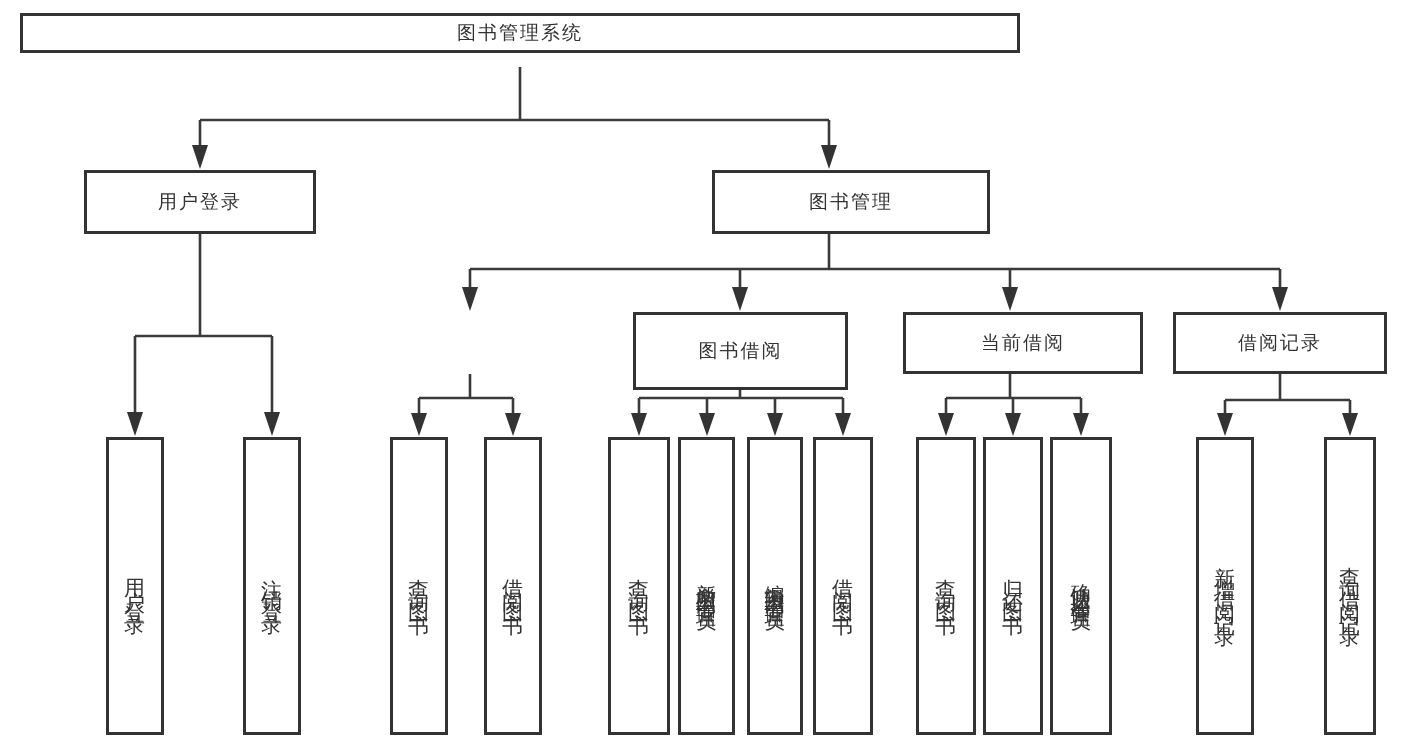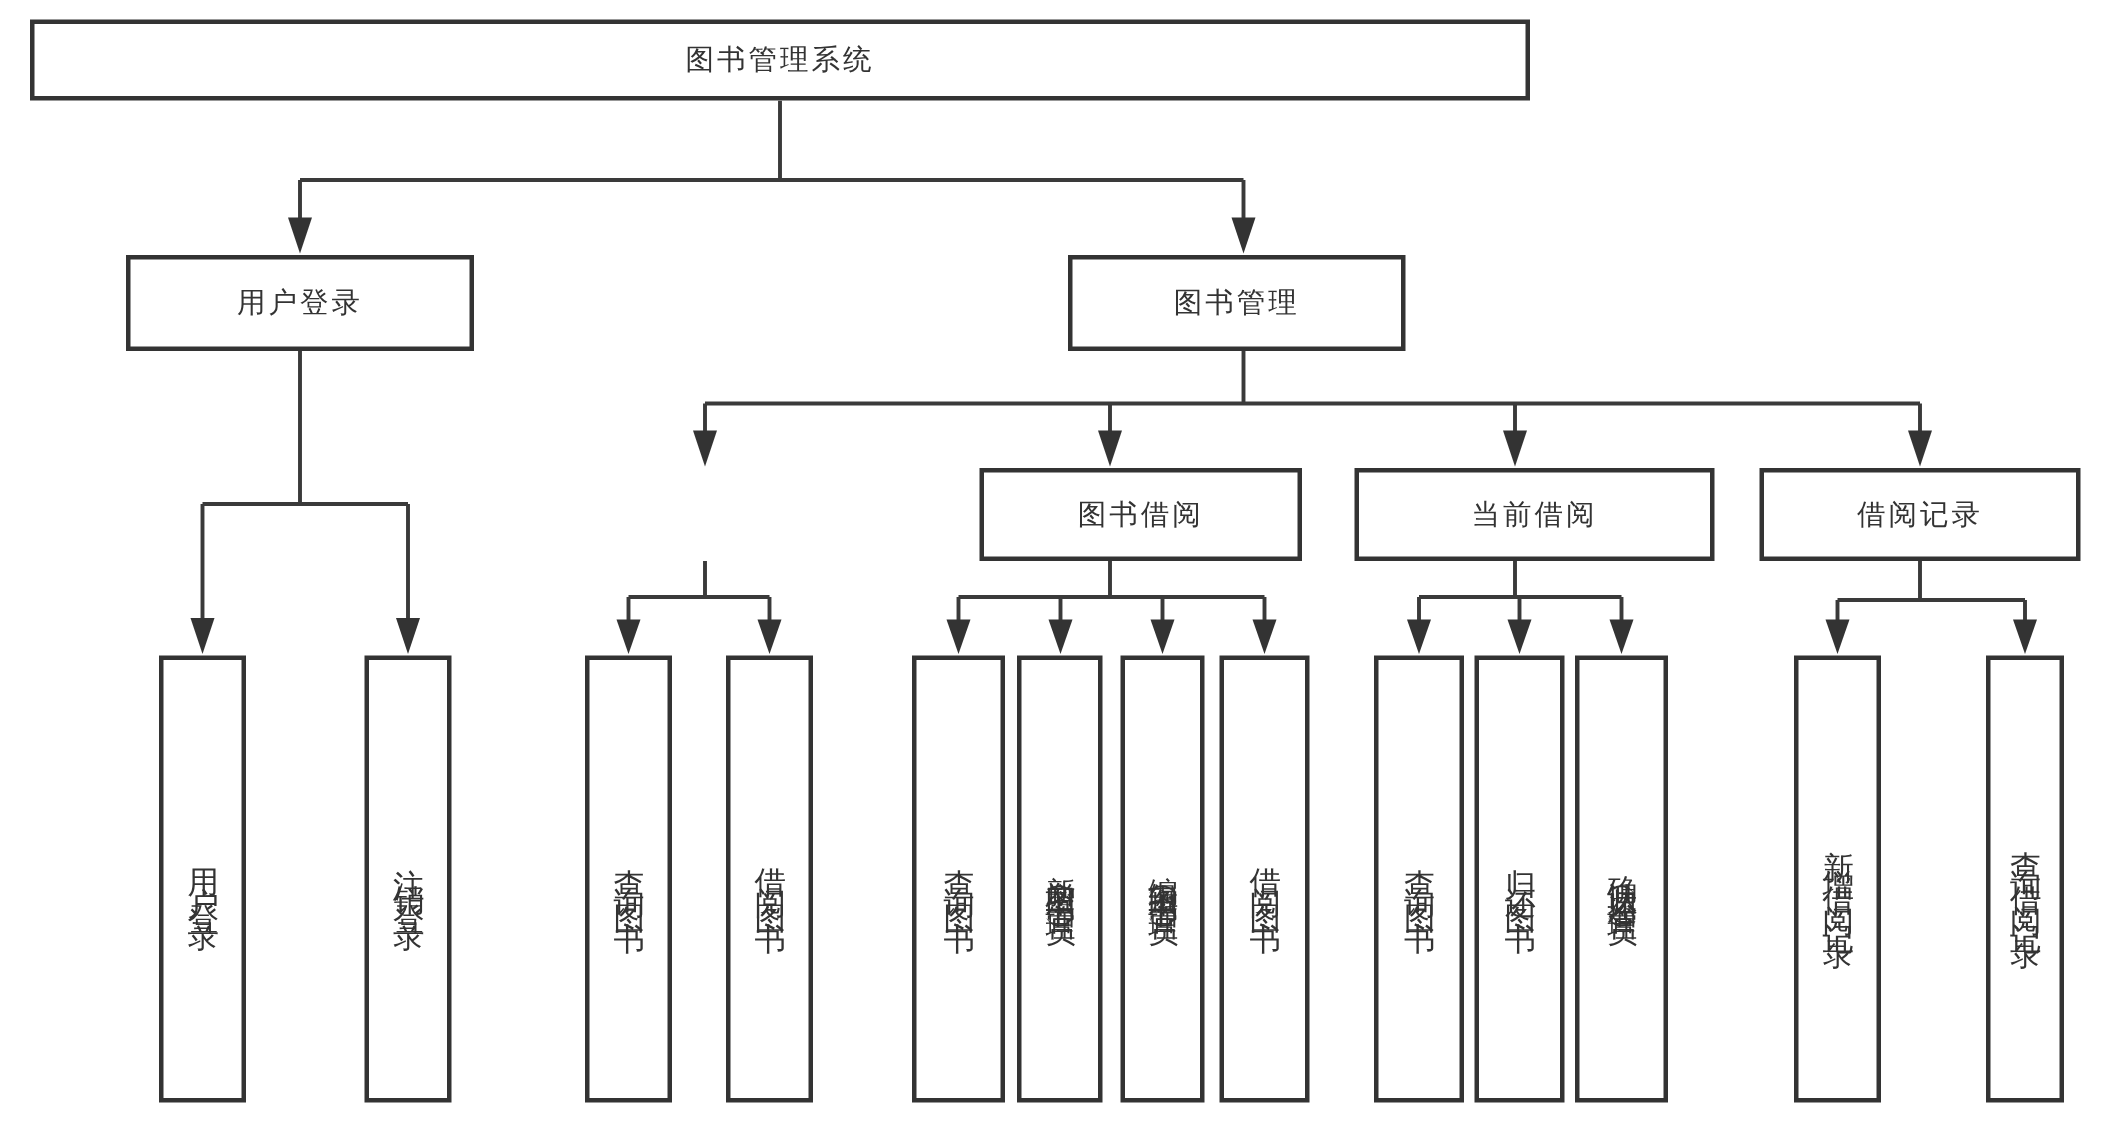--- a/index.html
+++ b/index.html
@@ -104,26 +104,26 @@
 
       <polygon points="938,413 954,413 946,436"></polygon>
       <polygon points="1005,413 1021,413 1013,436"></polygon>
       <polygon points="1073,413 1089,413 1081,436"></polygon>
 
       <polygon points="1217,413 1233,413 1225,436"></polygon>
       <polygon points="1342,413 1358,413 1350,436"></polygon>
     </g>
   </svg>
 
-  <div class="node root" style="left:20px; top:13px; width:1000px; height:54px;">图书管理系统</div>
+  <div class="node root" style="left:20px; top:13px; width:1000px; height:40px;">图书管理系统</div>
 
   <div class="node" style="left:84px; top:170px; width:232px; height:64px;">用户登录</div>
-  <div class="node" style="left:712px; top:170px; width:225px; height:64px;text-align:center;">图书管理</div>
+  <div class="node" style="left:712px; top:170px; width:278px; height:64px;text-align:center;">图书管理</div>
 
-  <div class="node" style="left:633px; top:312px; width:215px; height:62px;margin-left:20px;">图书借阅</div>
+  <div class="node" style="left:633px; top:312px; width:215px; height:78px;">图书借阅</div>
   <div class="node" style="left:903px; top:312px; width:240px; height:62px;">当前借阅</div>
   <div class="node" style="left:1173px; top:312px; width:214px; height:62px;text-align:right;">借阅记录</div>
 
   <div class="node vnode" style="left:106px; top:437px; width:58px; height:298px;">用户登录</div>
   <div class="node vnode" style="left:243px; top:437px; width:58px; height:298px;">注销登录</div>
 
   <div class="node vnode" style="left:390px; top:437px; width:58px; height:298px;">查询图书</div>
   <div class="node vnode" style="left:484px; top:437px; width:58px; height:298px;">借阅图书</div>
 
   <div class="node vnode" style="left:608px; top:437px; width:62px; height:298px;">查询图书</div>

